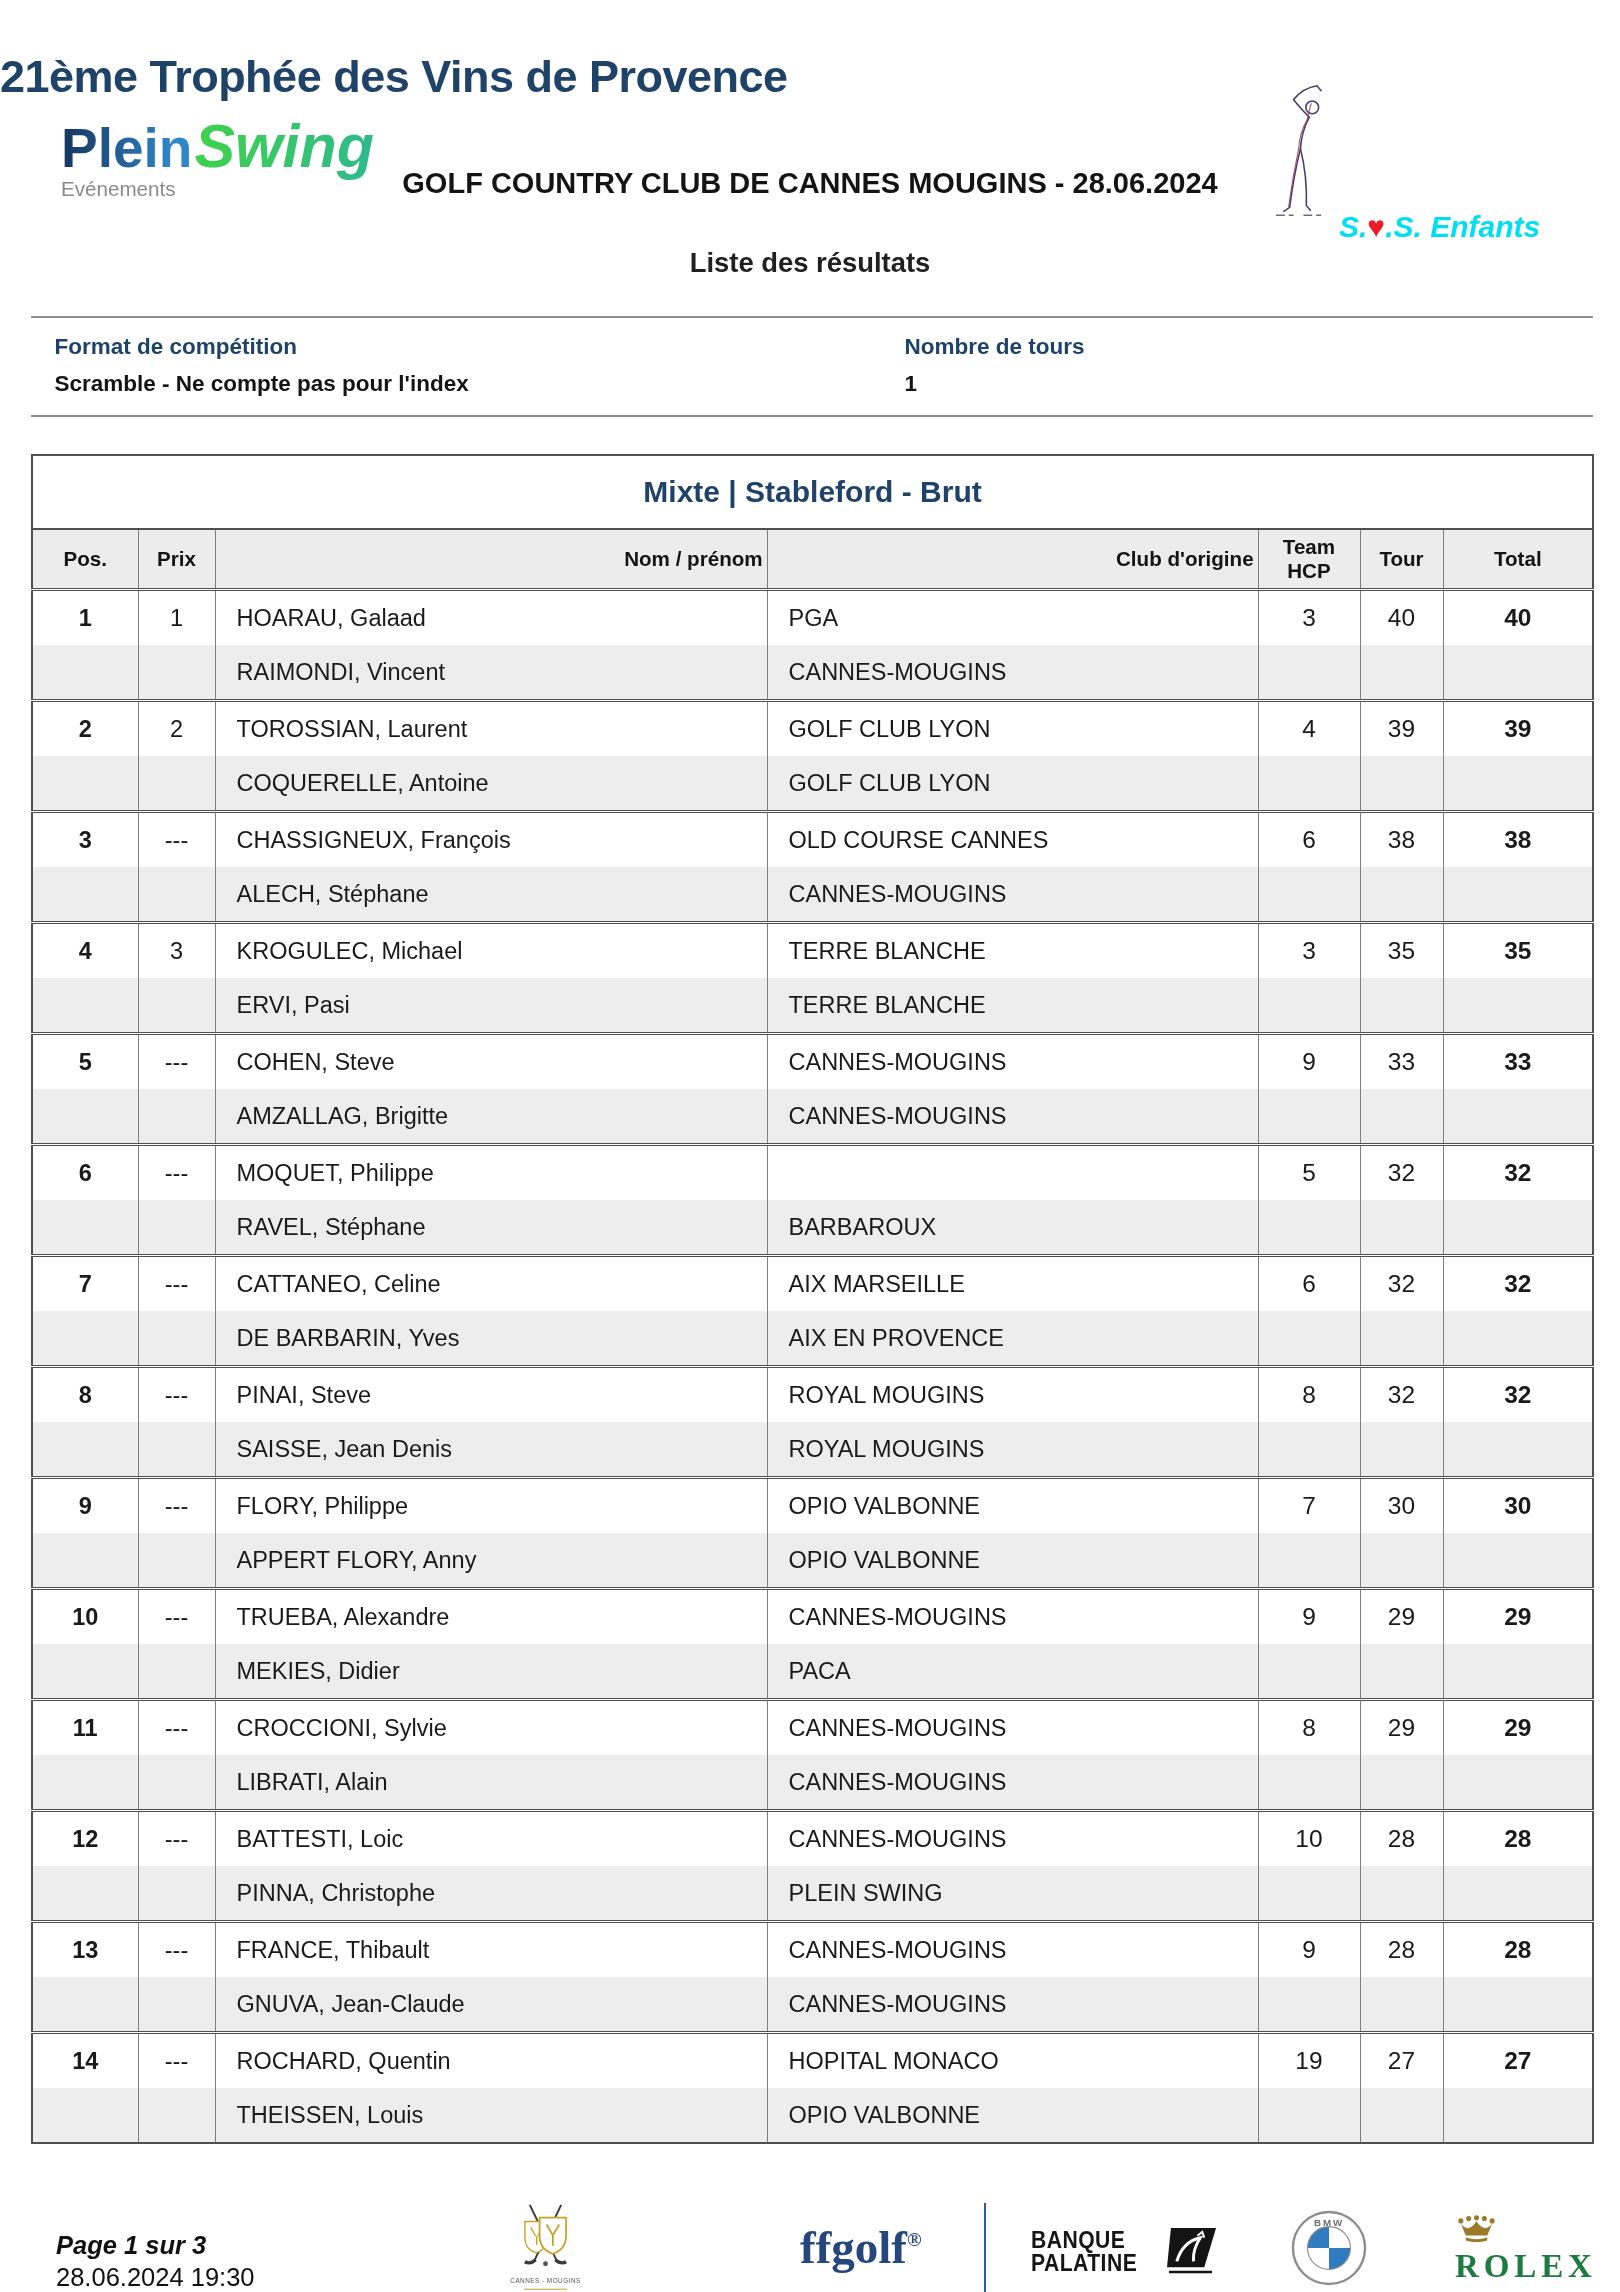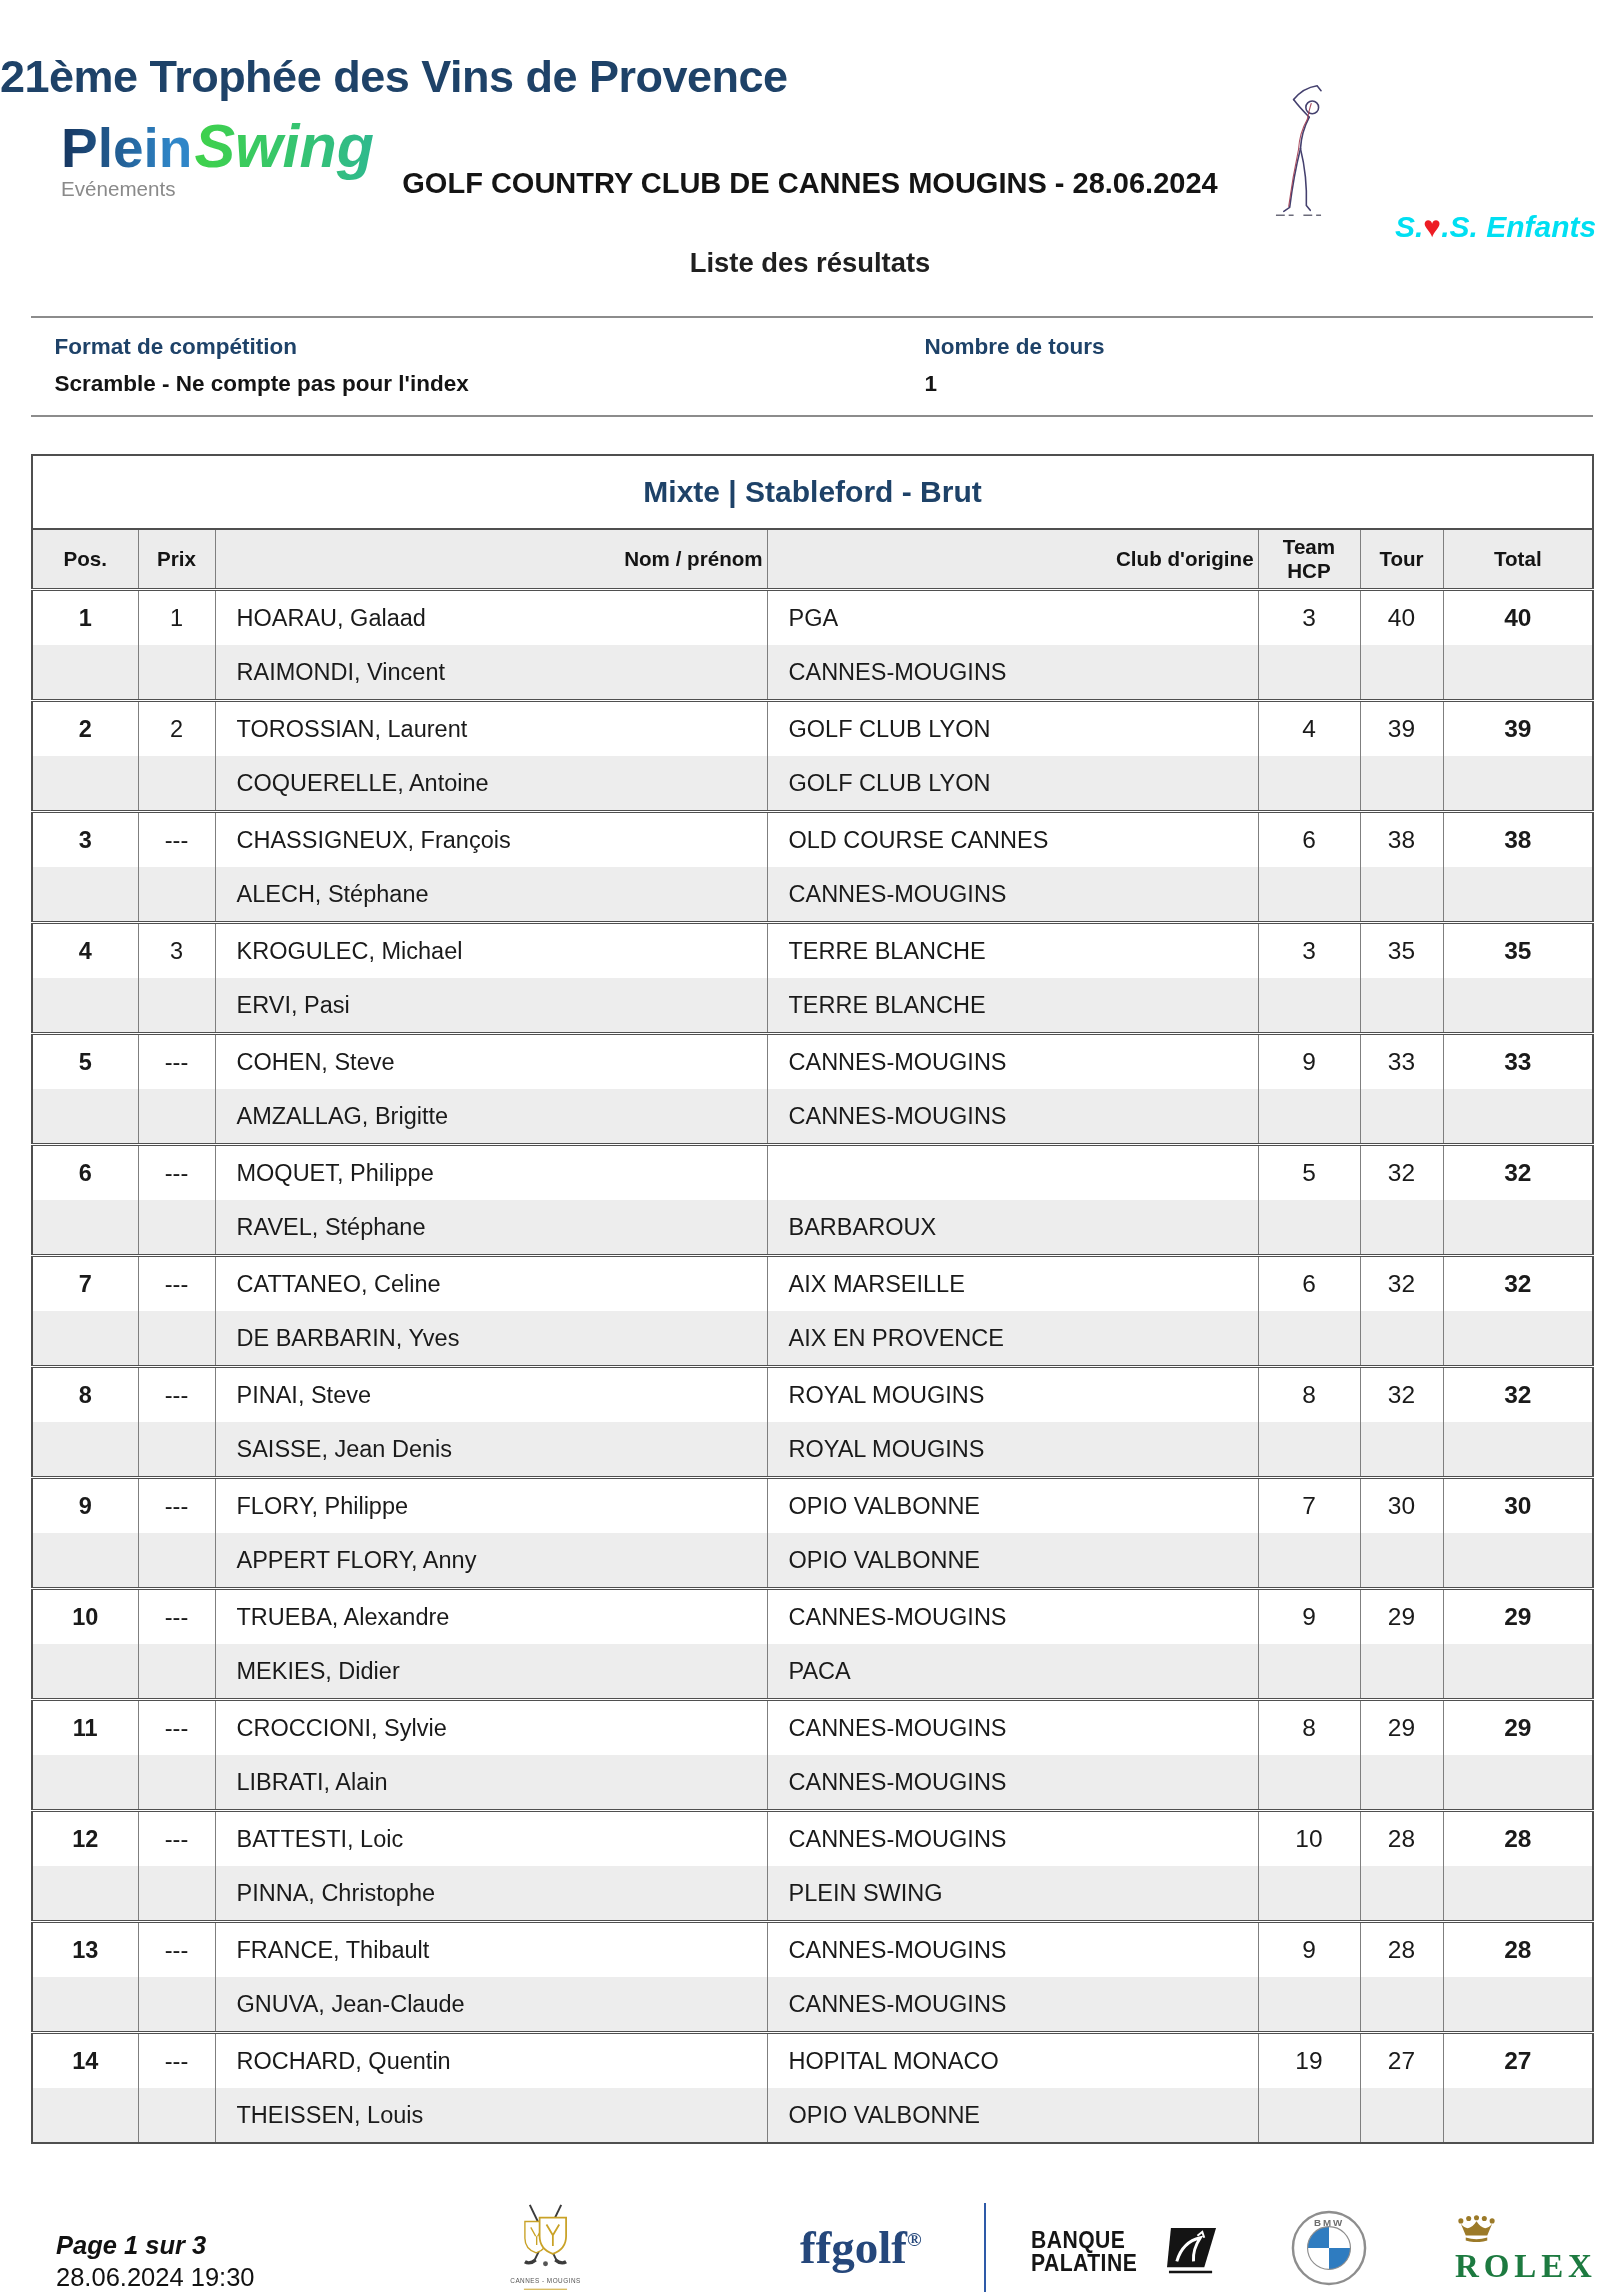--- a/index.html
+++ b/index.html
@@ -14,29 +14,29 @@
   .logo-word1{font-size:55px;font-weight:bold;
               background:linear-gradient(90deg,#16355e 0%,#2f86c8 85%);
               -webkit-background-clip:text;background-clip:text;color:transparent;}
   .logo-word2{font-size:61px;font-weight:bold;font-style:italic;margin-left:2px;
               background:linear-gradient(90deg,#3fd24a 0%,#2fb98e 100%);
               -webkit-background-clip:text;background-clip:text;color:transparent;}
   .logo-tagline{display:block;font-size:20.6px;color:#8a8a8a;margin-top:2px;}
   .subtitle{position:absolute;left:0;right:0;top:167px;margin:0;text-align:center;
             font-size:29px;font-weight:bold;color:#141414;}
   .golfer{position:absolute;left:1264px;top:78px;}
-  .charity{position:absolute;left:1395px;top:210px;font-size:30px;font-style:italic;
+  .charity{position:absolute;left:1339px;top:210px;font-size:30px;font-style:italic;
            font-weight:600;color:#00dff2;white-space:nowrap;}
   .charity .heart{color:#ed1c24;font-style:normal;}
   .results-heading{position:absolute;left:0;right:0;top:247px;margin:0;text-align:center;
                    font-size:27.4px;font-weight:bold;color:#202020;}
 
   
   .info{margin:0 27.4px 0 31px;border-top:2px solid #8c8c8c;border-bottom:2px solid #8c8c8c;
-        padding:15.7px 0 17.6px 23.5px;display:flex;gap:20px;}
+        padding:15.7px 0 17.6px 23.5px;display:flex;}
   .info-col-left{width:850px;}
   .info-label{display:block;font-size:22.5px;font-weight:bold;color:#1e4268;margin-bottom:11.8px;}
   .info-value{display:block;font-size:22.5px;font-weight:bold;color:#141414;}
 
   
   table.results{border-collapse:collapse;table-layout:fixed;width:1561px;
                 margin:37px 27.4px 0 31px;border:2px solid #4f4f4f;}
   .results th,.results td{border-left:1px solid #7f7f7f;overflow:hidden;white-space:nowrap;
                           padding:0;}
   .results th:first-child,.results td:first-child{border-left:none;}

